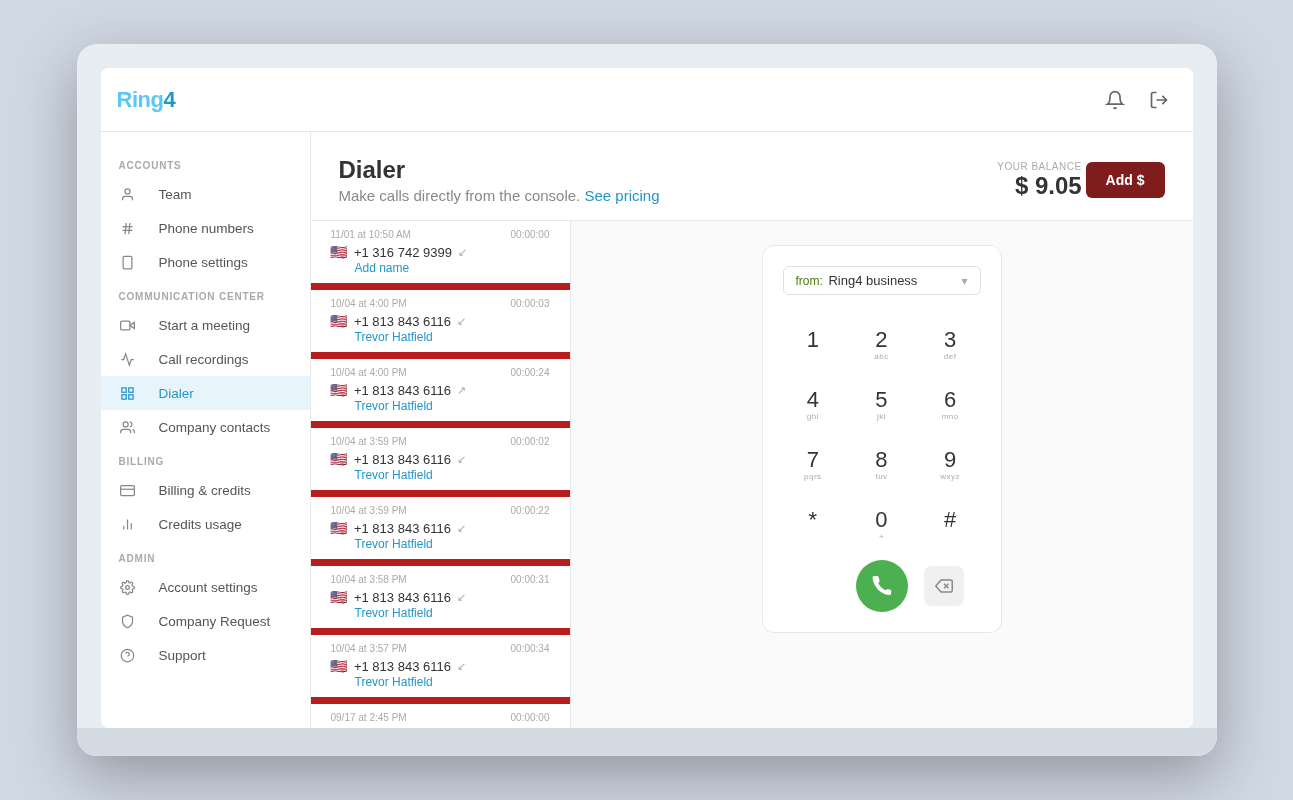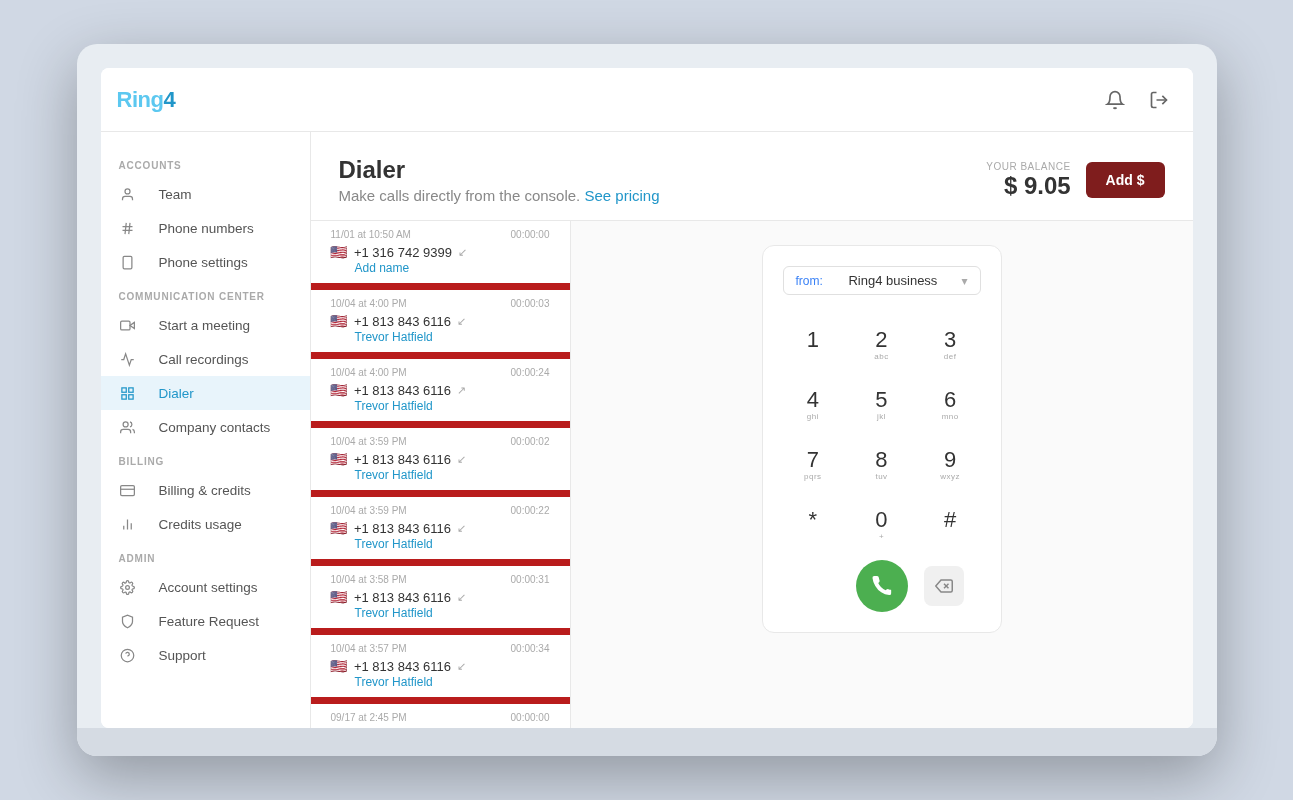--- a/index.html
+++ b/index.html
@@ -153,21 +153,21 @@
     }
 
     .dialer-title-area p a {
       color: #2196c9;
       text-decoration: none;
     }
 
     .balance-area {
       display: flex;
       align-items: center;
-      gap: 15px;
+      gap: 4px;
     }
 
     .balance-info {
       text-align: right;
     }
 
     .balance-label {
       font-size: 10px;
       color: #aaa;
       letter-spacing: 0.5px;
@@ -286,23 +286,23 @@
       justify-content: space-between;
       padding: 6px 12px;
       border: 1px solid #e0e0e0;
       border-radius: 6px;
       cursor: pointer;
       font-size: 13px;
       color: #333;
     }
 
     .from-label {
-      color: #3b82f6;
+      color: #4d7c0f;
       font-size: 12px;
-      margin-right: 22px;
+      margin-right: 2px;
     }
 
     .chevron-icon {
       color: #aaa;
       font-size: 12px;
     }
 
     .dialpad-grid {
       display: grid;
       grid-template-columns: repeat(3, 1fr);
@@ -517,21 +517,21 @@
           </span>
           <span>Account settings</span>
         </div>
 
         <div class="sidebar-item">
           <span class="sidebar-icon">
             <svg width="15" height="15" viewBox="0 0 24 24" fill="none" stroke="currentColor" stroke-width="2">
               <path d="M12 22s8-4 8-10V5l-8-3-8 3v7c0 6 8 10 8 10z"></path>
             </svg>
           </span>
-          <span>Feature Request</span>
+          <span>Company Request</span>
         </div>
 
         <div class="sidebar-item">
           <span class="sidebar-icon">
             <svg width="15" height="15" viewBox="0 0 24 24" fill="none" stroke="currentColor" stroke-width="2">
               <circle cx="12" cy="12" r="10"></circle>
               <path d="M9.09 9a3 3 0 0 1 5.83 1c0 2-3 3-3 3"></path>
               <line x1="12" y1="17" x2="12.01" y2="17"></line>
             </svg>
           </span>

